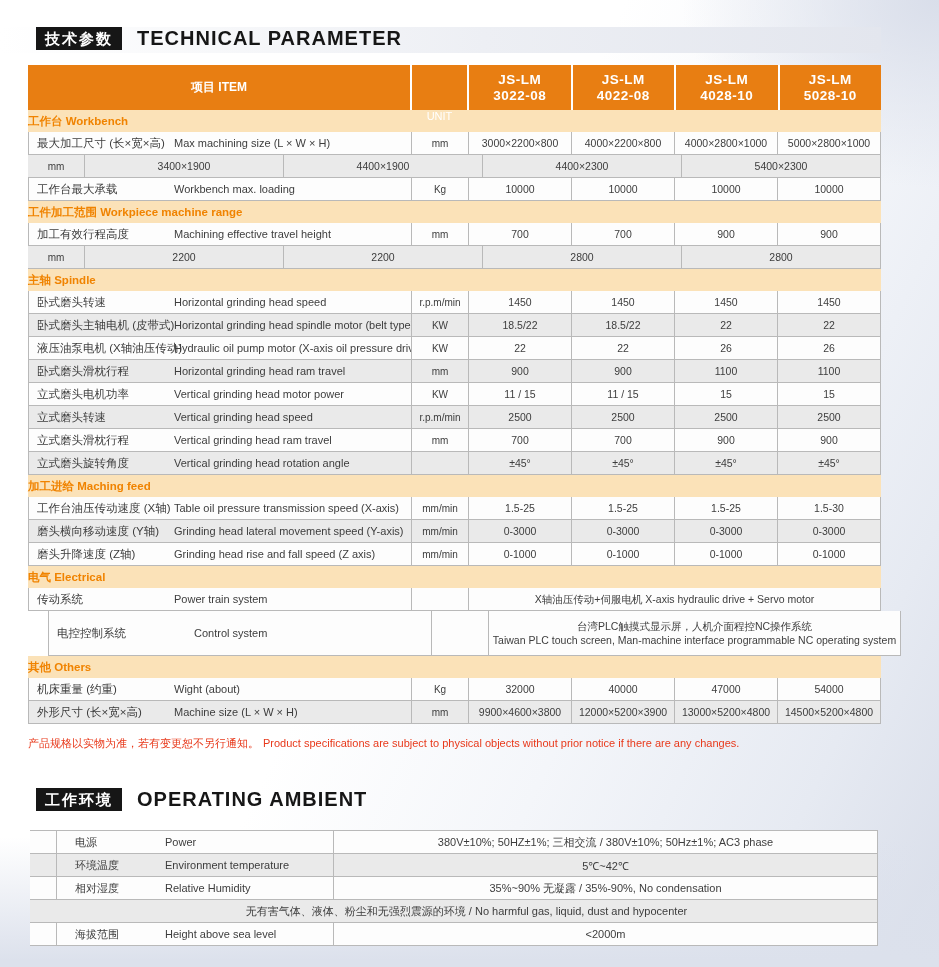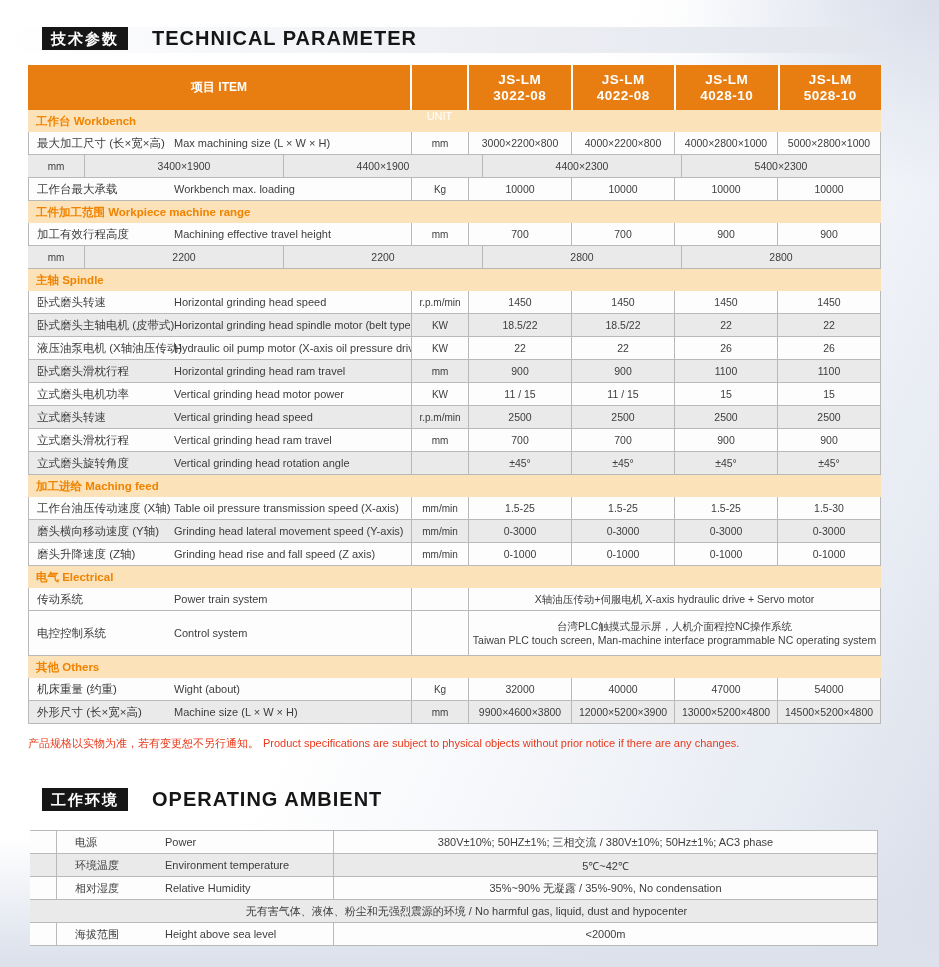--- a/index.html
+++ b/index.html
@@ -15,44 +15,44 @@
   .bg-base { position:absolute; inset:0;
     background:linear-gradient(115deg,#ffffff 45%,#f4f6fa 65%,#e6eaf2 85%,#d8dde9 100%); }
   .bg-band { position:absolute; top:27px; left:0; width:881px; height:26px;
     background:linear-gradient(to right,#ffffff 0%,#edeff4 55%,#e3e6ee 100%); }
   .bg-corner { position:absolute; top:0; right:0; width:260px; height:190px;
     background:radial-gradient(ellipse at top right,#d9deea 0%,rgba(217,222,234,0) 70%); }
   .bg-bottom { position:absolute; left:0; bottom:0; width:100%; height:130px;
     background:linear-gradient(to bottom,rgba(255,255,255,0) 0%,#dce1ec 95%); }
 
   
-  .hdr { position:absolute; left:42px; display:flex; align-items:flex-start; gap:24px; }
+  .hdr { position:absolute; left:36px; display:flex; align-items:flex-start; gap:15px; }
   .hdr1 { top:27px; }
   .hdr2 { top:788px; }
   .badge { background:#161616; color:#ffffff; font-size:15px; font-weight:bold;
     letter-spacing:2px; padding:3px 9px; line-height:17px; }
   .hdr-title { font-size:20px; font-weight:bold; color:#161616; letter-spacing:1px; white-space:nowrap; }
 
   
   .table1 { position:absolute; top:65px; left:28px; width:853px; }
   .t1-head { display:flex; height:45px; }
   .th { background:var(--orange); color:#fff; display:flex; align-items:center;
     justify-content:center; border-right:2px solid #ffffff; }
   .th:last-child { border-right:none; }
   .th.item { width:384px; font-size:12px; font-weight:bold; }
   .th.unit { width:57px; flex-direction:column; font-size:11px; line-height:14px;gap:43px; }
   .th.model { flex:1; flex-direction:column; font-size:13.5px; font-weight:bold;
     line-height:16px; letter-spacing:0.5px; }
 
   .tr { display:flex; width:100%; }
-  .tr.sec { height:22px; background:var(--section_bg); align-items:center; padding-left:8px; }
+  .tr.sec { height:22px; background:var(--section_bg); align-items:center; padding-left:0; }
   .sec-label { color:var(--section_text); font-size:11.5px; font-weight:bold; }
   .tr.data { height:23px; background:#fdfdfd; border-bottom:1px solid #b9b9b9; }
   .tr.data.shade { background:#eaeaea; }
-  .tr.data.tall { height:45px; }
+  .tr.data.tall { height:45px;margin-left:20px; }
   .td { border-right:1px solid #b9b9b9; display:flex; align-items:center;
     justify-content:center; font-size:10.5px; color:#3d3d3d; overflow:hidden; }
   .td.item { width:384px; justify-content:flex-start; position:relative;
     padding-left:8px; border-left:1px solid #b9b9b9; font-size:11.5px; }
   .td.item .en { position:absolute; left:145px; font-size:11px; white-space:nowrap; }
   .td.item .cn { white-space:nowrap; }
   .td.unit { width:57px; font-size:10px; }
   .td.val { flex:1; white-space:nowrap; }
   .td.spanval { flex:1; flex-direction:column; justify-content:center; line-height:14px; }
   .td.spanval .line { white-space:nowrap; }

